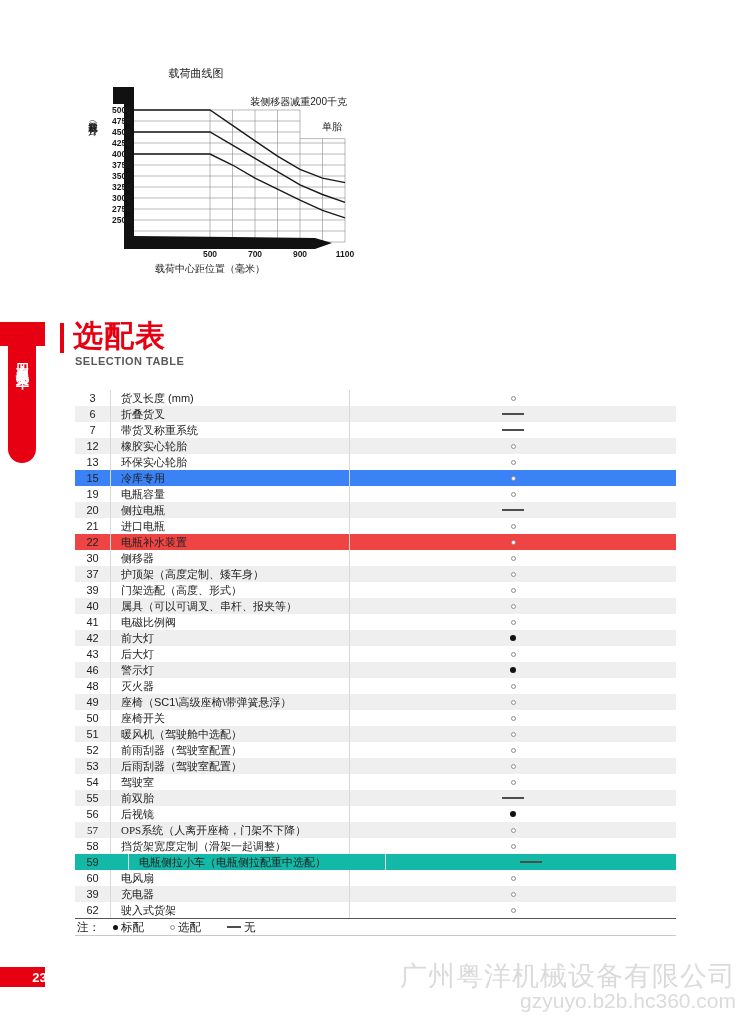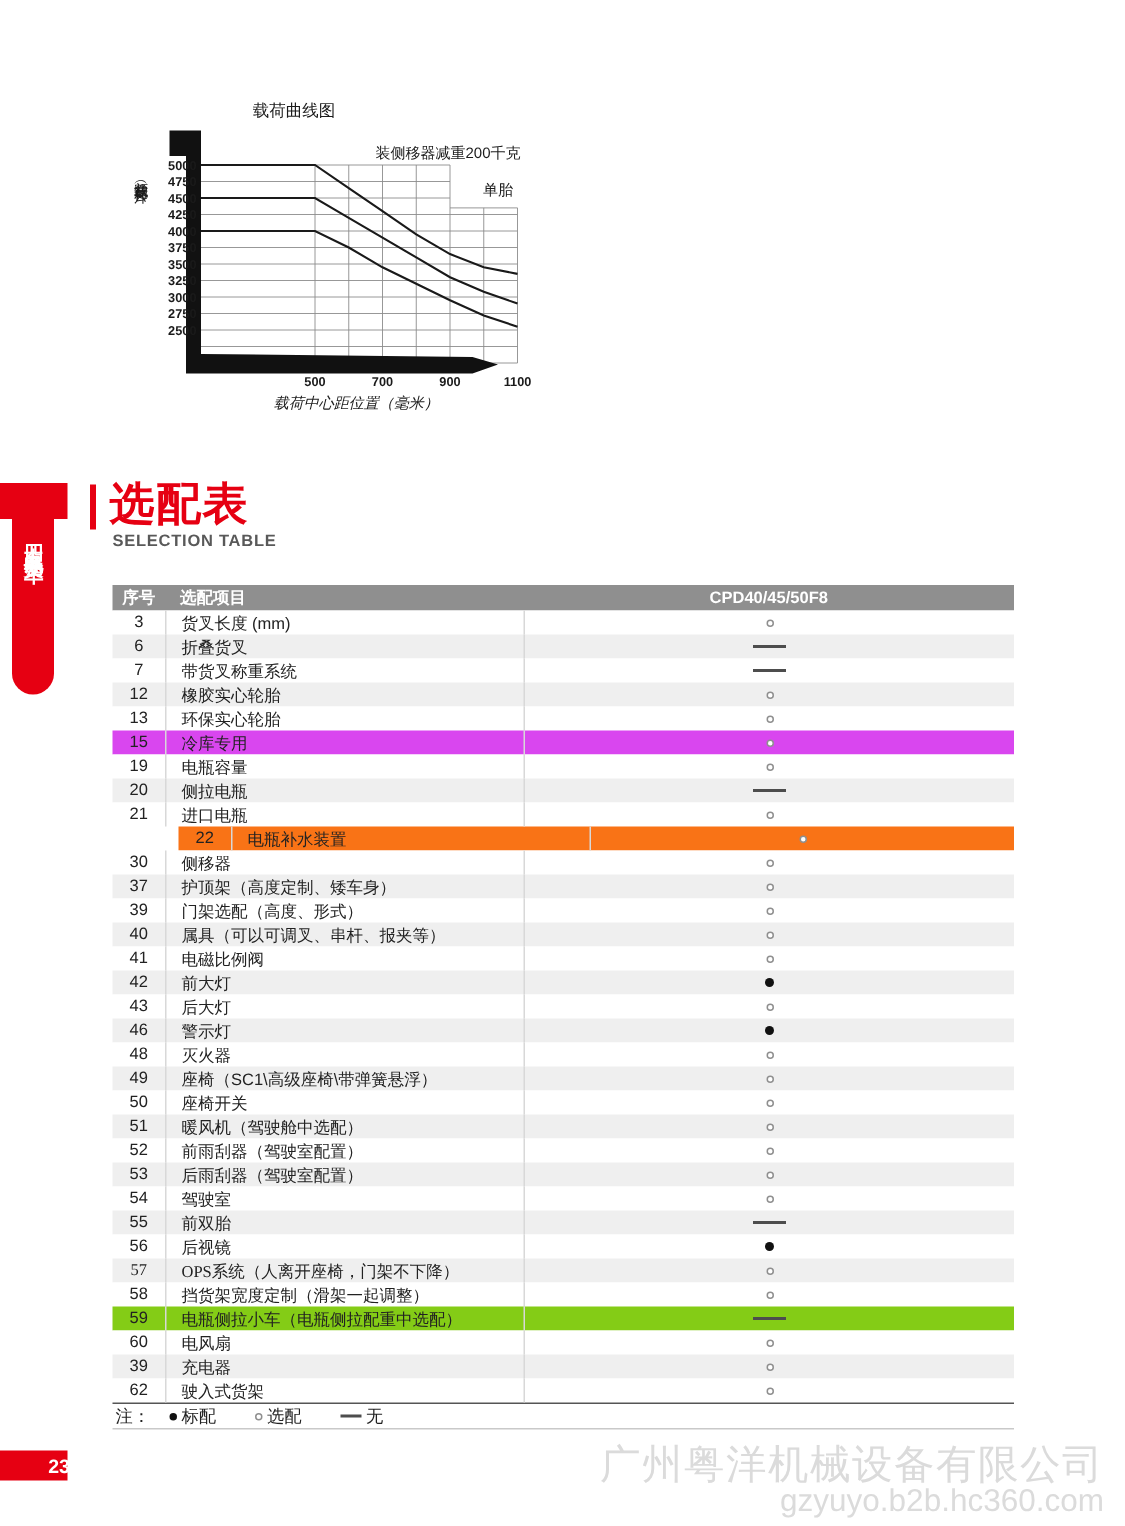--- a/index.html
+++ b/index.html
@@ -11,22 +11,22 @@
   .chart { position:absolute; left:85px; top:60px; width:290px; height:225px; }
   .chart-title { position:absolute; top:6px; left:61px; width:100px; text-align:center;
                  font-size:11px; color:#1a1a1a; }
   .chart-anno1 { position:absolute; top:35px; left:108px; width:154px; text-align:right;
                  font-size:10px; color:#1a1a1a; }
   .chart-anno2 { position:absolute; top:60px; left:237px; width:30px;
                  font-size:10px; color:#1a1a1a; }
   .chart-ylabel { position:absolute; left:1px; top:53px; height:115px;
                   writing-mode:vertical-rl; text-orientation:mixed;
                   font-size:9.5px; color:#1a1a1a; letter-spacing:1px; }
-  .chart-xlabel { position:absolute; top:202px; left:70px; width:165px; text-align:center;
-                  font-size:10px; color:#1a1a1a;font-style:italic; }
+  .chart-xlabel { position:absolute; top:202px; left:70px; width:165px; 
+                  font-size:10px; color:#1a1a1a; }
   .chart svg { position:absolute; left:0; top:0; }
   .grid-line { stroke:#8c8c8c; stroke-width:0.6; }
   .curve { fill:none; stroke:#1a1a1a; stroke-width:1.4; }
   .tick-label { font-family:"Liberation Sans","DejaVu Sans",sans-serif;
                 font-size:8.5px; font-weight:bold; fill:#1a1a1a; }
   .fork { fill:#111111; }
 
   
   .title-bar { position:absolute; left:60px; top:323px; width:4px; height:30px; }
   .section-title { position:absolute; left:73px; top:316px; font-size:30px; font-weight:bold;
@@ -139,25 +139,20 @@
   <div class="side-block" style="background: rgb(230, 0, 18);"></div>
   <div class="side-tab" style="background: rgb(230, 0, 18);">
     <span>四支点电动叉车</span>
   </div>
 
   <div class="title-bar" style="background: rgb(230, 0, 18);"></div>
   <div class="section-title" style="color: rgb(230, 0, 18);">选配表</div>
   <div class="section-subtitle">SELECTION TABLE</div>
 
   <div class="option-table">
-    <div class="thead" style="background: rgb(143, 143, 143);">
-      <div class="col-no">序号</div>
-      <div class="col-item">选配项目</div>
-      <div class="col-val">CPD40/45/50F8</div>
-    </div>
     <div class="tbody">
   <div class="trow" style="background: rgb(255, 255, 255);">
     <div class="col-no cell-no">3</div>
     <div class="col-item cell-item">货叉长度 (mm)</div>
     <div class="col-val cell-val">
             <span class="sym sym-opt"></span>
           </div>
   </div>
 
   <div class="trow" style="background: rgb(239, 239, 239);">
@@ -185,21 +180,21 @@
   </div>
 
   <div class="trow" style="background: rgb(255, 255, 255);">
     <div class="col-no cell-no">13</div>
     <div class="col-item cell-item">环保实心轮胎</div>
     <div class="col-val cell-val">
             <span class="sym sym-opt"></span>
           </div>
   </div>
 
-  <div class="trow" style="background: #d946ef;">
+  <div class="trow" style="background: #3b82f6;">
     <div class="col-no cell-no">15</div>
     <div class="col-item cell-item">冷库专用</div>
     <div class="col-val cell-val">
             <span class="sym sym-opt"></span>
           </div>
   </div>
 
   <div class="trow" style="background: rgb(255, 255, 255);">
     <div class="col-no cell-no">19</div>
     <div class="col-item cell-item">电瓶容量</div>
@@ -217,21 +212,21 @@
   </div>
 
   <div class="trow" style="background: rgb(255, 255, 255);">
     <div class="col-no cell-no">21</div>
     <div class="col-item cell-item">进口电瓶</div>
     <div class="col-val cell-val">
             <span class="sym sym-opt"></span>
           </div>
   </div>
 
-  <div class="trow" style="background: #f97316; margin-left: 44px;">
+  <div class="trow" style="background: #ef4444;">
     <div class="col-no cell-no">22</div>
     <div class="col-item cell-item">电瓶补水装置</div>
     <div class="col-val cell-val">
             <span class="sym sym-opt"></span>
           </div>
   </div>
 
   <div class="trow" style="background: rgb(255, 255, 255);">
     <div class="col-no cell-no">30</div>
     <div class="col-item cell-item">侧移器</div>
@@ -377,21 +372,21 @@
   </div>
 
   <div class="trow" style="background: rgb(255, 255, 255);">
     <div class="col-no cell-no">58</div>
     <div class="col-item cell-item">挡货架宽度定制（滑架一起调整）</div>
     <div class="col-val cell-val">
             <span class="sym sym-opt"></span>
           </div>
   </div>
 
-  <div class="trow" style="background: #84cc16;">
+  <div class="trow" style="background: #14b8a6; gap: 18px;">
     <div class="col-no cell-no">59</div>
     <div class="col-item cell-item">电瓶侧拉小车（电瓶侧拉配重中选配）</div>
     <div class="col-val cell-val">
             <span class="sym sym-none"></span>
           </div>
   </div>
 
   <div class="trow" style="background: rgb(255, 255, 255);">
     <div class="col-no cell-no">60</div>
     <div class="col-item cell-item">电风扇</div>

